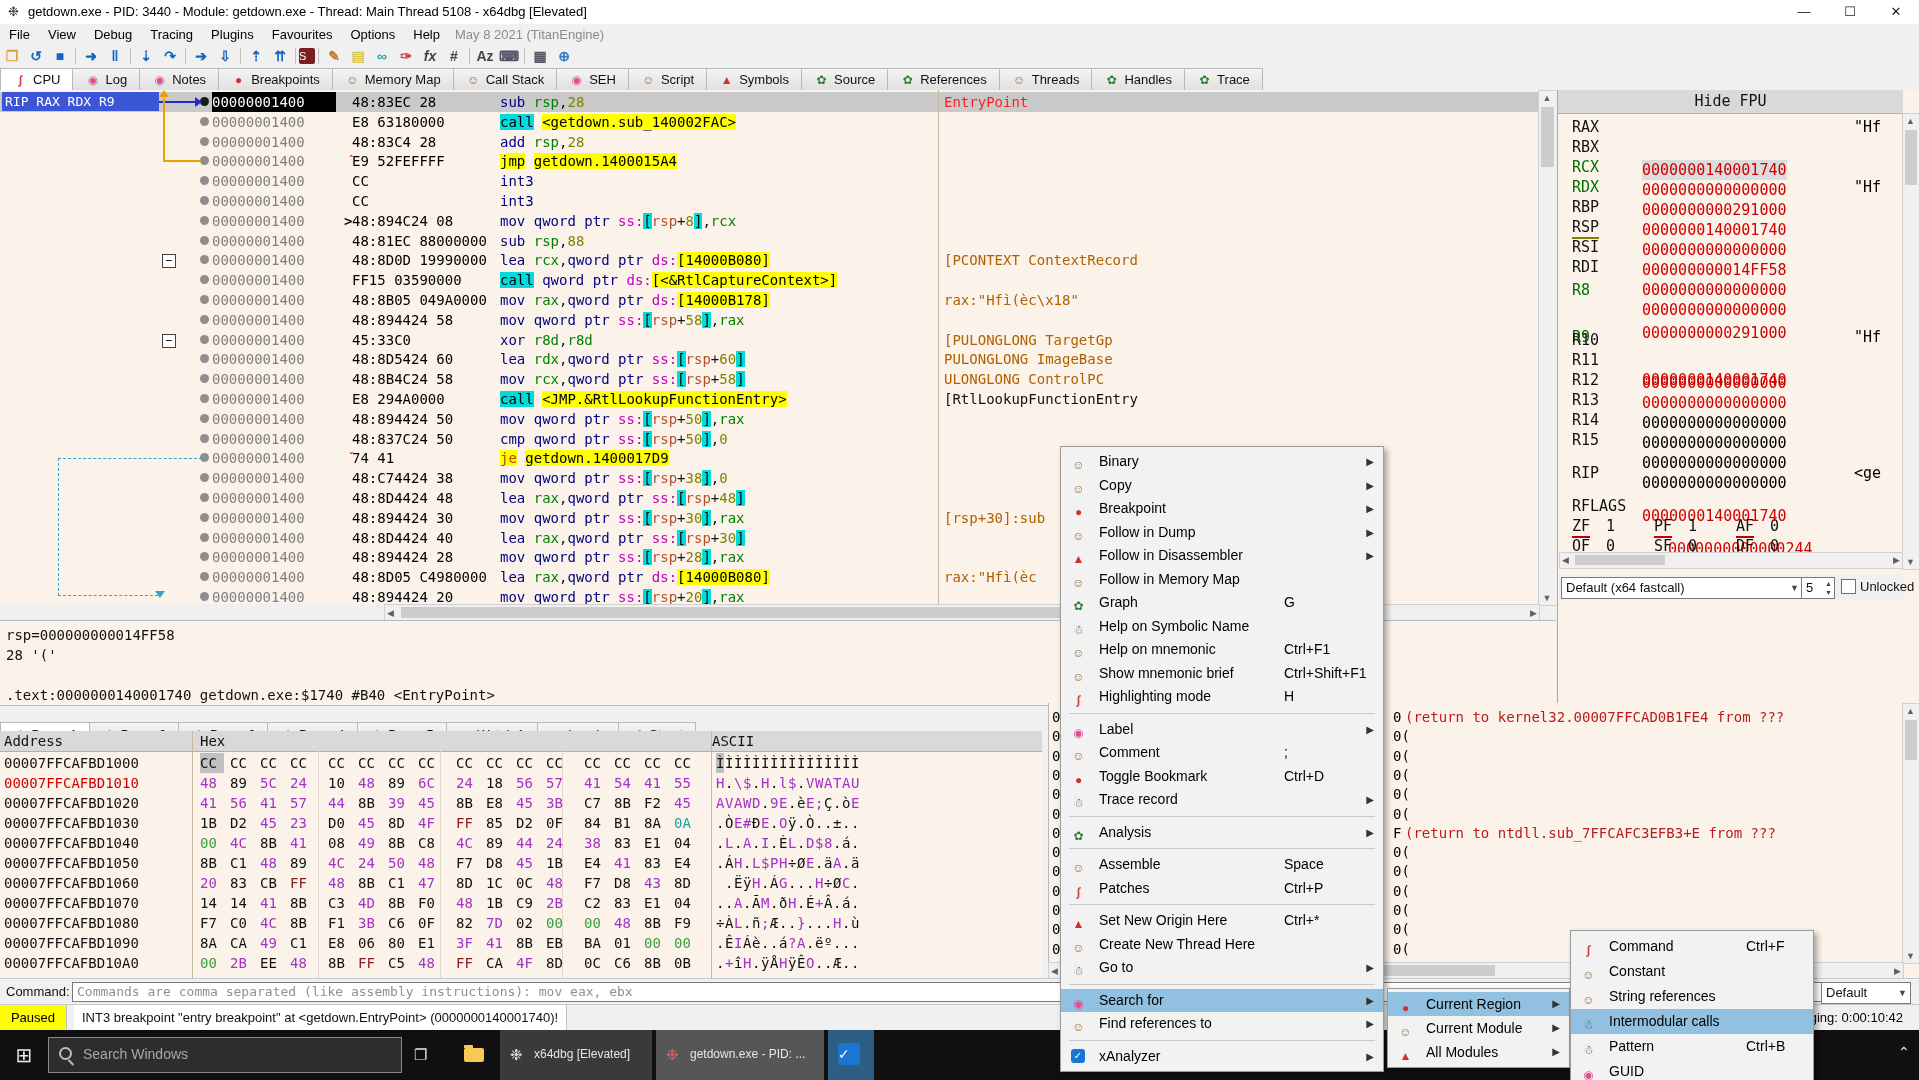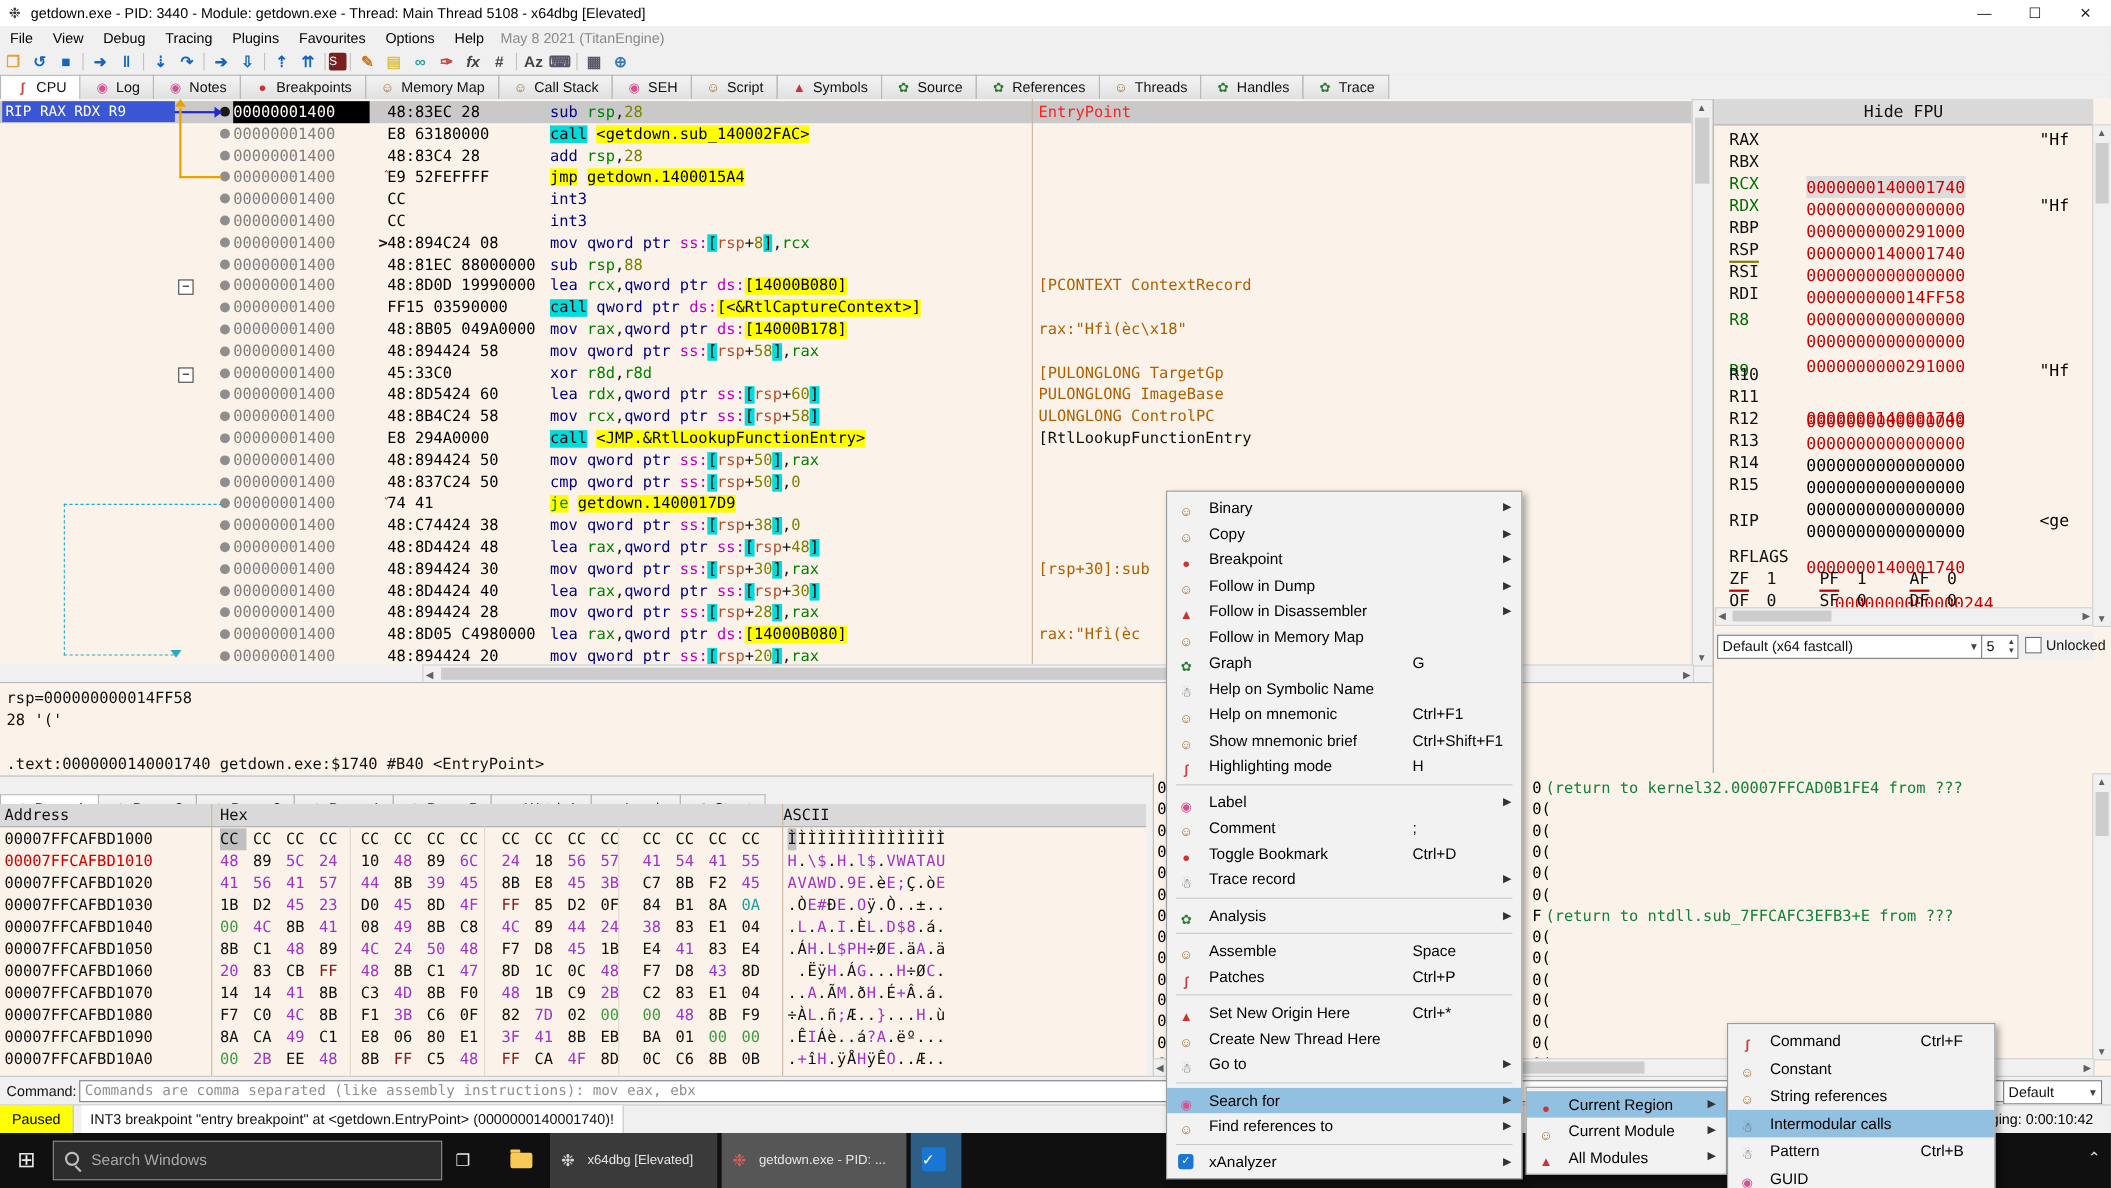--- a/index.html
+++ b/index.html
@@ -39,21 +39,21 @@
   .bp-dot{position:absolute;left:200px;width:9px;height:9px;border-radius:50%;background:#8E8E8E;}
   .minus-box{position:absolute;left:162px;width:12px;height:12px;border:1px solid #444;background:#fff;
              font-size:11px;line-height:11px;text-align:center;color:#000;}
   .tok-y{background:#FFFF00;color:#000;}
   .tok-cy{background:#00DCDC;color:#000;}
   .tok-mn{color:#000080;}
   .tok-reg{color:#008000;}
   .tok-mreg{color:#B2502D;}
   .tok-num{color:#808000;}
   .tok-seg{color:#C000C0;}
-  .tok-red{color:#15803d;}
+  .tok-red{color:#c2410c;}
   #riplabels{left:2px;top:92px;width:154px;height:19px;background:#3A56D4;color:#fff;
              font-family:"DejaVu Sans Mono",monospace;font-size:13px;line-height:19px;padding-left:3px;}
   
   .sb{background:#F0F0F0;border:1px solid #D0D0D0;}
   .sb-thumb{position:absolute;background:#CDCDCD;}
   .sb-arr{position:absolute;color:#606060;font-size:9px;text-align:center;}
   
   #regs{left:1557px;top:90px;width:362px;height:613px;background:#FBF3E9;border-left:1px solid #A8A8A8;}
   #fpu-header{left:0;top:0;width:345px;height:23px;background:#D9D9D9;border-bottom:1px solid #B0B0B0;
               text-align:center;line-height:23px;font-size:15px;font-family:"DejaVu Sans Mono",monospace;}
@@ -82,21 +82,21 @@
   .dh{position:absolute;top:0;line-height:20px;font-weight:normal;}
   .dumprow{position:absolute;left:0;width:1042px;height:20px;line-height:20px;font-size:14px;white-space:nowrap;}
   .dump-addr{position:absolute;left:4px;}
   .dump-byte{position:absolute;width:24px;}
   .dump-asc{position:absolute;}
   .colline{position:absolute;top:0;width:1px;height:247px;background:#E0D8CC;}
   
   #stack{left:1048px;top:703px;width:871px;height:275px;background:#FBF3E9;border-left:1px solid #B8B8B8;}
   .strow{position:absolute;left:0;width:860px;height:19px;line-height:19px;font-size:14px;white-space:nowrap;}
   .st-pre{position:absolute;left:344px;color:#000;}
-  .st-comm{position:absolute;left:356px;color:#15803d;text-align:center;}
+  .st-comm{position:absolute;left:356px;color:#b91c1c;text-align:center;}
   .st-sliver{position:absolute;left:3px;color:#000;}
   
   #cmdbar{left:0;top:978px;width:1919px;height:26px;background:#F0F0F0;border-top:1px solid #C8C8C8;}
   #cmd-label{position:absolute;left:6px;top:5px;font-size:13px;}
   #cmd-input{position:absolute;left:72px;top:3px;width:1748px;height:18px;border:1px solid #7A7A7A;background:#fff;
              font-family:"DejaVu Sans Mono",monospace;font-size:13px;color:#909090;padding:0 4px;line-height:18px;overflow:hidden;white-space:nowrap;}
   #statusbar{left:0;top:1004px;width:1919px;height:26px;background:#F0F0F0;border-top:1px solid #C8C8C8;}
   #status-state{position:absolute;left:0;top:0;width:66px;height:25px;background:#FFFF00;color:#000;
                 text-align:center;line-height:25px;font-size:13px;border-right:1px solid #C0C0C0;}
   #status-msg{position:absolute;left:74px;top:0;height:25px;line-height:25px;font-size:13px;background:#FFFFFF;

